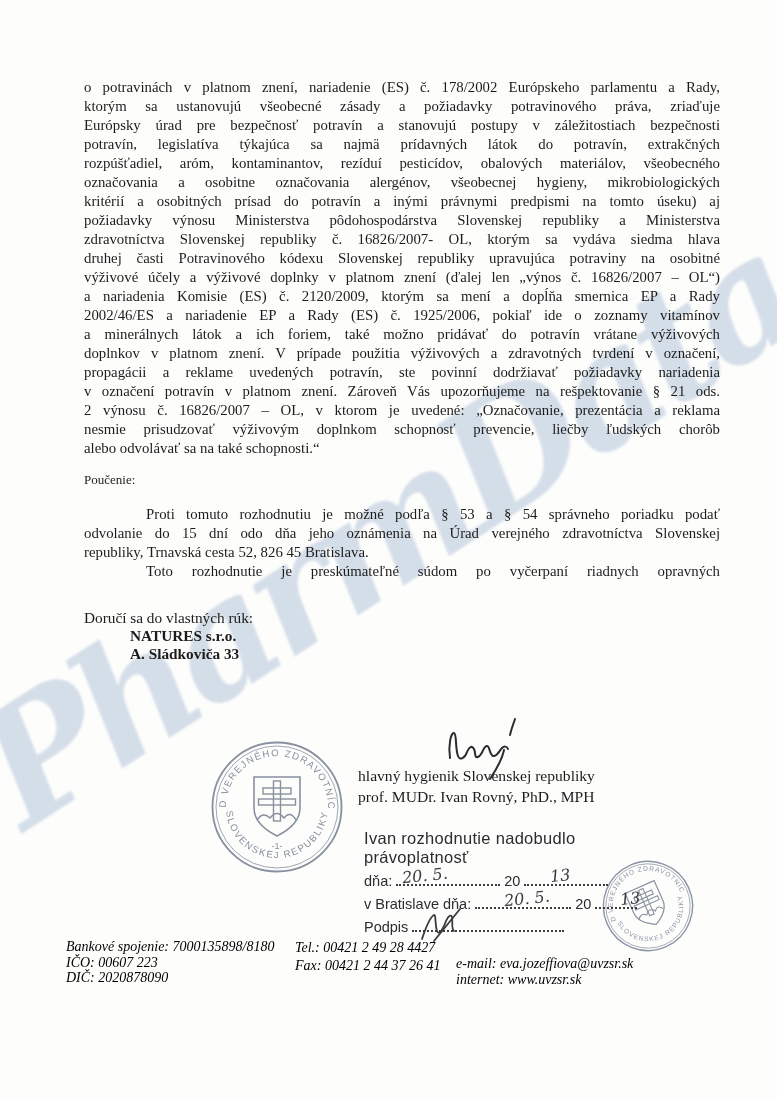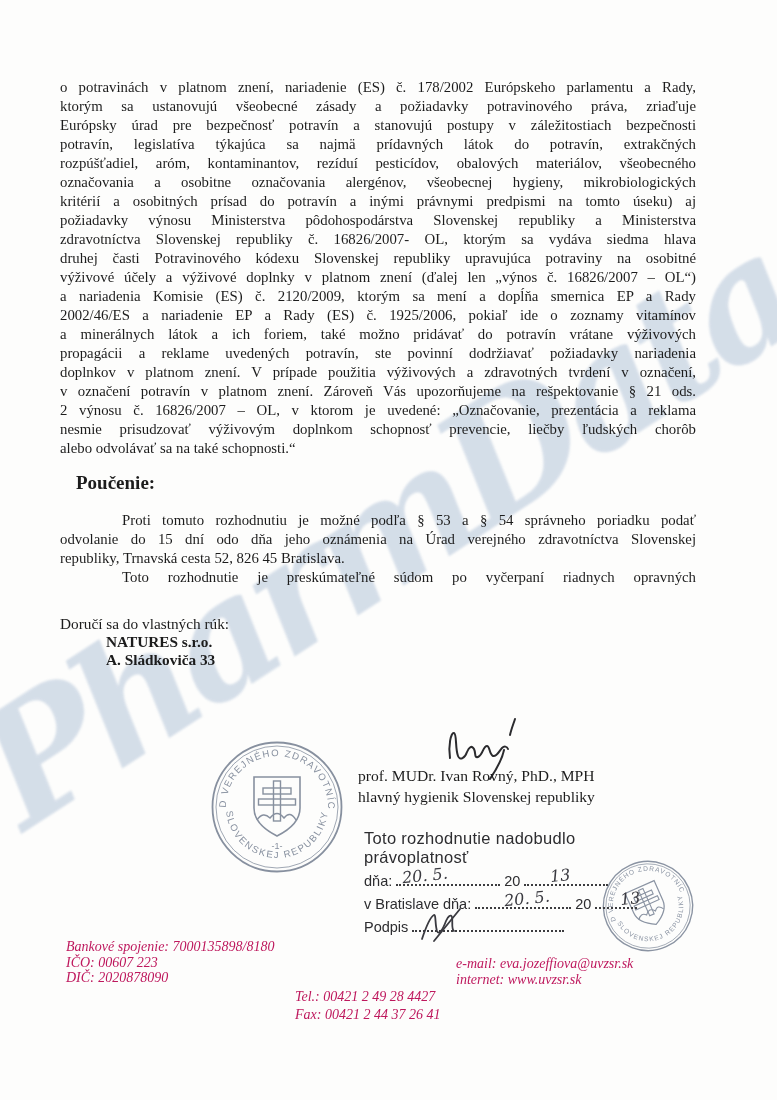--- a/index.html
+++ b/index.html
@@ -10,28 +10,28 @@
   
   #watermark{
     position:absolute;left:38px;top:678px;width:1000px;height:175px;
     font-family:"DejaVu Serif",serif;font-style:italic;font-weight:bold;
     font-size:160px;letter-spacing:-9px;white-space:nowrap;
     color:#b4c5d9;opacity:.55;filter:blur(1px);
     transform:rotate(-33deg);transform-origin:0 100%;
     z-index:1;pointer-events:none;user-select:none;
   }
   
-  #textcol{position:absolute;left:60px;top:78px;width:636px;z-index:2;}
+  #textcol{position:absolute;left:84px;top:78px;width:636px;z-index:2;}
   .tline{
     font-size:14.8px;line-height:19px;height:19px;white-space:normal;
     text-align:justify;text-align-last:justify;overflow:hidden;
   }
   .tline.last{text-align:right;text-align-last:left;}
   .tline.ind{text-indent:62px;}
-  .heading{font-weight:bold;font-size:19px;margin:14px 0 17px 16px;}
+  .heading{font-weight:normal;font-size:13px;margin:14px 0 17px 0;}
   
   #delivery{margin-top:28px;font-size:15.3px;line-height:17.8px;}
   #delivery .bold{font-weight:bold;margin-left:46px;}
   
   #signature-svg{position:absolute;left:438px;top:712px;z-index:3;}
   #signatory{position:absolute;left:358px;top:765px;z-index:3;font-size:15.6px;line-height:21px;}
   
   #validity{
     position:absolute;left:364px;top:829px;z-index:3;
     font-family:"Liberation Sans",sans-serif;color:#2d2d30;width:290px;
@@ -41,23 +41,23 @@
   .dots{display:inline-block;border-bottom:2px dotted #3c3c3f;height:11px;vertical-align:baseline;}
   .hand{
     position:absolute;font-family:"DejaVu Serif",serif;font-style:italic;
     font-size:16px;color:#3a3a40;transform:rotate(-6deg);white-space:nowrap;
   }
   
   .seal{position:absolute;z-index:2;}
   #seal-left{left:209px;top:739px;}
   #seal-right{left:601px;top:859px;transform:rotate(-24deg);}
   
-  .footer{position:absolute;z-index:2;font-style:italic;font-size:14px;color:#be185d;}
+  .footer{position:absolute;z-index:2;font-style:italic;font-size:14px;color:#000000;}
   #footer-left{left:66px;top:939px;line-height:15.6px;}
-  #footer-mid{left:295px;top:988px;line-height:17.5px;}
+  #footer-mid{left:295px;top:939px;line-height:17.5px;}
   #footer-right{left:456px;top:956px;line-height:15.5px;}
 </style>
 </head>
 <body>
 
 <div id="page">
 
   <div id="watermark">PharmData</div>
 
   <div id="textcol">
@@ -69,22 +69,22 @@
         <div class="tline">rozpúšťadiel, aróm, kontaminantov, rezíduí pesticídov, obalových materiálov, všeobecného</div>
         <div class="tline">označovania a osobitne označovania alergénov, všeobecnej hygieny, mikrobiologických</div>
         <div class="tline">kritérií a osobitných prísad do potravín a inými právnymi predpismi na tomto úseku) aj</div>
         <div class="tline">požiadavky výnosu Ministerstva pôdohospodárstva Slovenskej republiky a Ministerstva</div>
         <div class="tline">zdravotníctva Slovenskej republiky č. 16826/2007- OL, ktorým sa vydáva siedma hlava</div>
         <div class="tline">druhej časti Potravinového kódexu Slovenskej republiky upravujúca potraviny na osobitné</div>
         <div class="tline">výživové účely a výživové doplnky v platnom znení (ďalej len „výnos č. 16826/2007 – OL“)</div>
         <div class="tline">a nariadenia Komisie (ES) č. 2120/2009, ktorým sa mení a dopĺňa smernica EP a Rady</div>
         <div class="tline">2002/46/ES a nariadenie EP a Rady (ES) č. 1925/2006, pokiaľ ide o zoznamy vitamínov</div>
         <div class="tline">a minerálnych látok a ich foriem, také možno pridávať do potravín vrátane výživových</div>
+        <div class="tline">doplnkov v platnom znení. V prípade použitia výživových a zdravotných tvrdení v označení,</div>
         <div class="tline">propagácii a reklame uvedených potravín, ste povinní dodržiavať požiadavky nariadenia</div>
-        <div class="tline">doplnkov v platnom znení. V prípade použitia výživových a zdravotných tvrdení v označení,</div>
         <div class="tline">v označení potravín v platnom znení. Zároveň Vás upozorňujeme na rešpektovanie § 21 ods.</div>
         <div class="tline">2 výnosu č. 16826/2007 – OL, v ktorom je uvedené: „Označovanie, prezentácia a reklama</div>
         <div class="tline">nesmie prisudzovať výživovým doplnkom schopnosť prevencie, liečby ľudských chorôb</div>
         <div class="tline last">alebo odvolávať sa na také schopnosti.“</div>
       </div>
     <div class="heading">Poučenie:</div>
     <div>
         <div class="tline ind">Proti tomuto rozhodnutiu je možné podľa § 53 a § 54 správneho poriadku podať</div>
         <div class="tline">odvolanie do 15 dní odo dňa jeho oznámenia na Úrad verejného zdravotníctva Slovenskej</div>
         <div class="tline last">republiky, Trnavská cesta 52, 826 45 Bratislava.</div>
@@ -102,26 +102,26 @@
 
   <svg id="signature-svg" width="100" height="72" viewBox="0 0 100 72">
     <g fill="none" stroke="#2b2b2e" stroke-width="2" stroke-linecap="round">
       <path d="M12,46 C10,34 13,20 16,21 C19,22 17,36 20,44 C22,49 27,46 29,40 C31,35 34,33 36,37 C38,41 36,46 40,45 C45,43 45,34 49,34 C52,34 51,42 55,44 C59,45 61,39 64,36 C66,34 69,34 70,37"></path>
       <path d="M77,7 C75,13 73,18 72,23"></path>
       <path d="M66,38 C64,48 58,58 52,67"></path>
     </g>
   </svg>
 
   <div id="signatory">
+    <div>hlavný hygienik Slovenskej republiky</div>
     <div>prof. MUDr. Ivan Rovný, PhD., MPH</div>
-    <div>hlavný hygienik Slovenskej republiky</div>
   </div>
 
   <div id="validity">
-    <div class="big">Toto rozhodnutie nadobudlo</div>
+    <div class="big">Ivan rozhodnutie nadobudlo</div>
     <div class="big">právoplatnosť</div>
 
     <div class="row">
       <span>dňa:</span>
       <span class="dots" style="width:104px"></span>
       <span>20</span>
       <span class="dots" style="width:84px"></span>
       <span class="hand" style="left:38px;top:-7px">20. 5.</span>
       <span class="hand" style="left:186px;top:-7px">13</span>
     </div>

